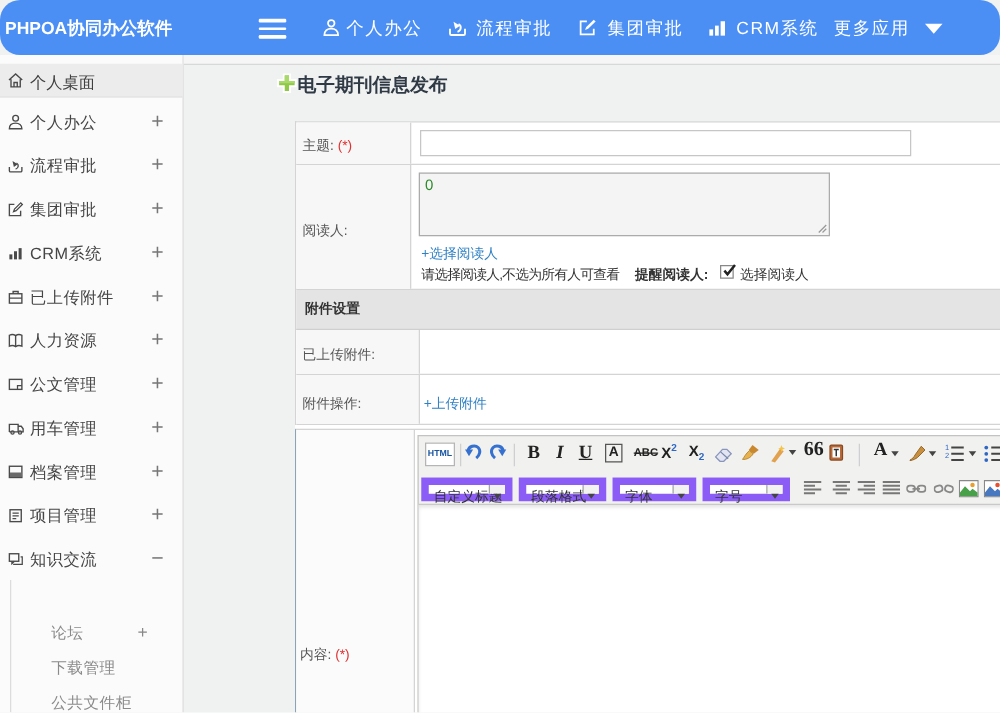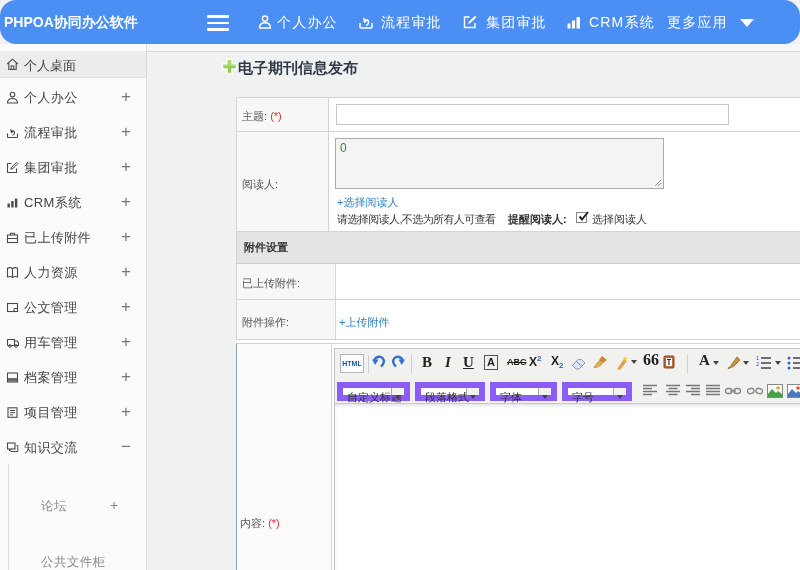--- a/index.html
+++ b/index.html
@@ -194,20 +194,23 @@
           <path d="M10.5 4.5 L11.8 4.5 L11.8 10.5 L4.5 10.5" fill="none" stroke="#4a4a4a" stroke-width="1"></path>
         </svg>
         <span class="txt">知识交流</span>
         <span class="plus" style="margin-top:-10px;">−</span>
       </div>
     <div style="position:absolute;left:8px;top:420px;width:1px;height:106px;background:#dcdcdc;"></div>
     <div class="subitem" style="top:448px;">
         <span class="txt">论坛</span>
         <span class="plus">+</span>
       </div>
+    <div class="subitem" style="top:476px;">
+        <span class="txt">下载管理</span>
+      </div>
     <div class="subitem" style="top:504px;">
         <span class="txt">公共文件柜</span>
       </div>
   </div>
 
   <div id="topband"></div>
   <svg id="titleplus" width="17" height="17" viewBox="0 0 17 17">
       <path d="M6 1.5 L11 1.5 L11 6 L15.5 6 L15.5 11 L11 11 L11 15.5 L6 15.5 L6 11 L1.5 11 L1.5 6 L6 6 Z" fill="#90c848" stroke="#ffffff" stroke-width="1.6"></path>
       <path d="M6.8 2.2 L10.2 2.2 L10.2 6.8 L14.8 6.8 L14.8 8.5 L2.2 8.5 L2.2 6.8 L6.8 6.8 Z" fill="#a8d96a"></path>
     </svg>

